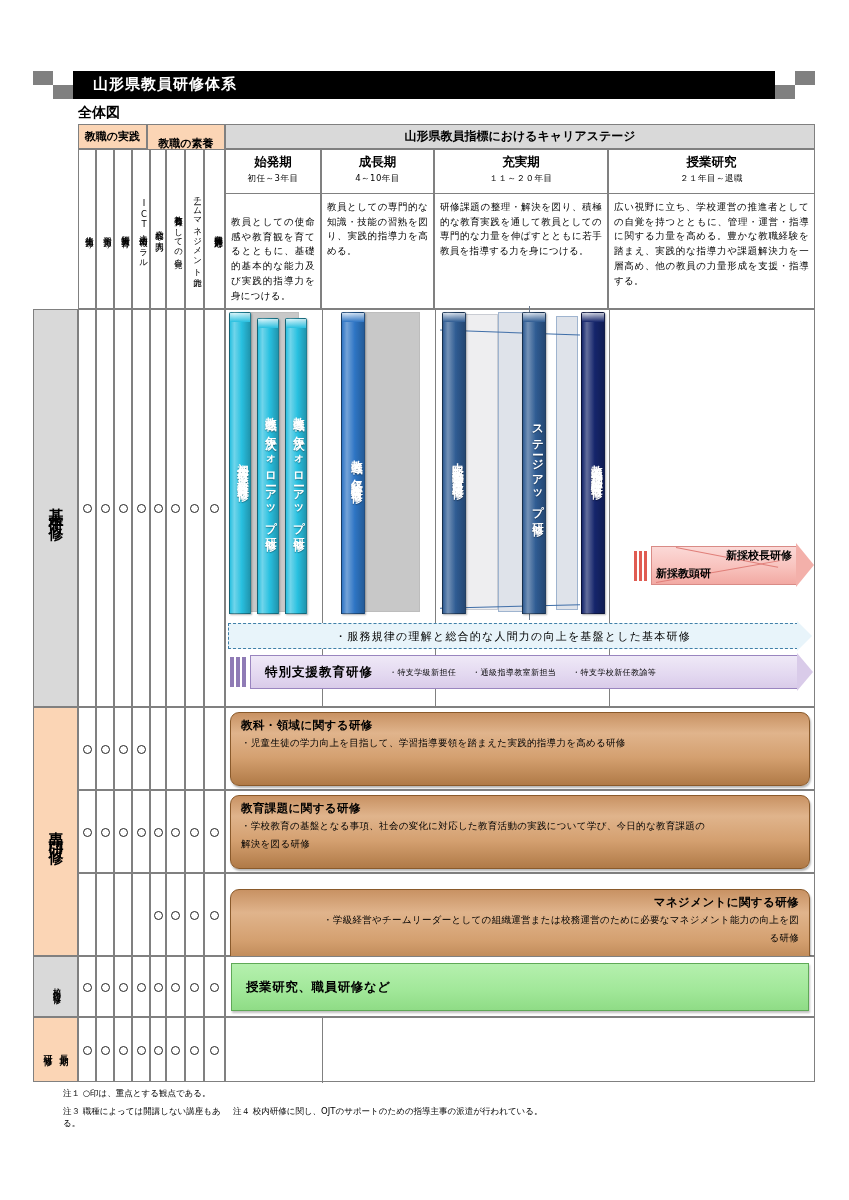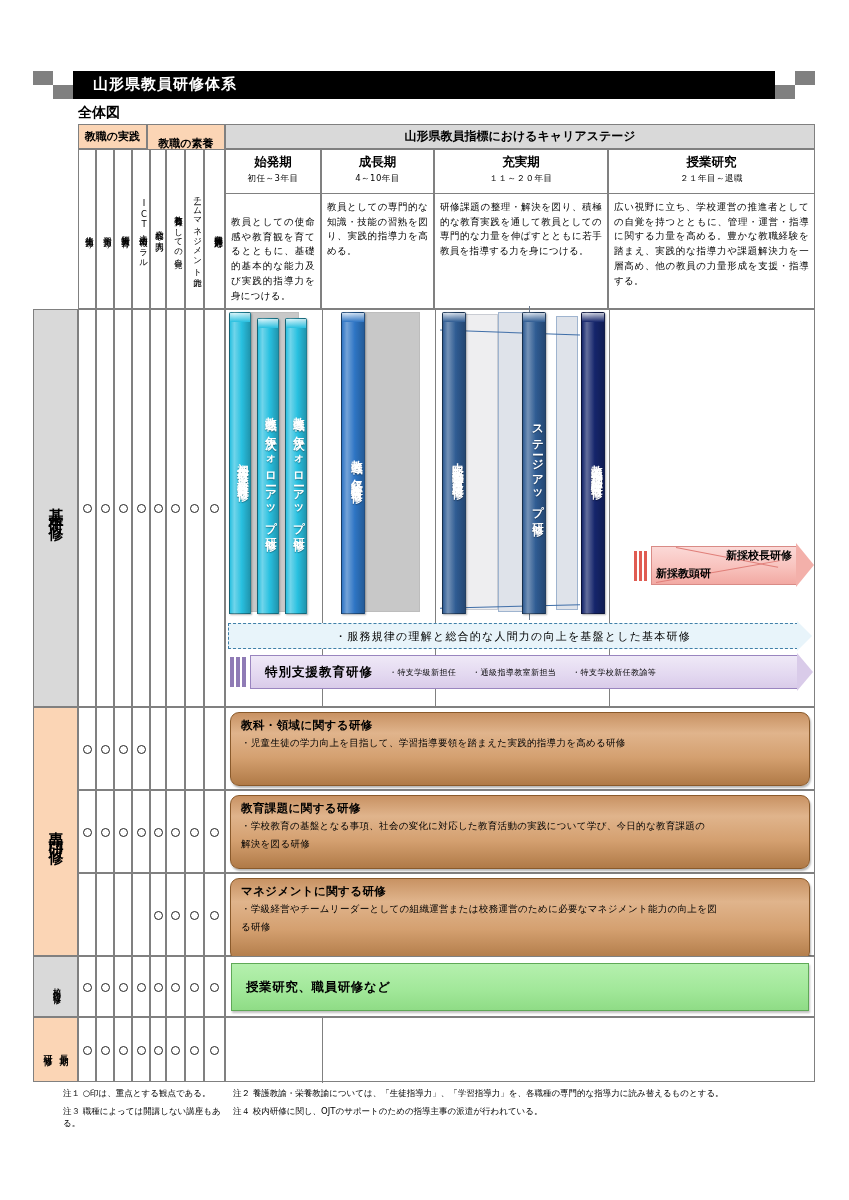--- a/index.html
+++ b/index.html
@@ -418,21 +418,21 @@
           </div>
         </div>
         <div class="pane" style="left: 192px; top: 666px; width: 590px; height: 83px;">
           <div class="obox" style="left: 4px; top: 4px; width: 580px; height: 74px;">
             <div class="obox-title">教育課題に関する研修</div>
             <div class="obox-line">・学校教育の基盤となる事項、社会の変化に対応した教育活動の実践について学び、今日的な教育課題の</div>
             <div class="obox-line">解決を図る研修</div>
           </div>
         </div>
         <div class="pane" style="left: 192px; top: 749px; width: 590px; height: 83px;">
-          <div class="obox" style="left: 4px; top: 4px; width: 580px; height: 83px;">
+          <div class="obox" style="left: 4px; top: 15px; width: 580px; height: 83px; text-align: right;">
             <div class="obox-title">マネジメントに関する研修</div>
             <div class="obox-line">・学級経営やチームリーダーとしての組織運営または校務運営のために必要なマネジメント能力の向上を図</div>
             <div class="obox-line">る研修</div>
           </div>
         </div>
       </div>
 
     <div class="rowlabel rl-school" style="left:0;top:832px;width:45px;height:61px;">校内研修</div>
 
     <div class="pane" style="left:192px;top:832px;width:590px;height:61px;">
@@ -501,21 +501,20 @@
         </div>
         <div class="markcell" style="left: 171px; top: 832px; width: 21px; height: 61px;">
           <div class="mark" style="left: 5px; top: 25.5px;"></div>
         </div>
       </div>
     </div>
 
   <div class="notes" id="notes">
       <div class="note-row">
         <div class="note-a">注１ ○印は、重点とする観点である。</div>
-        <div class="note-b">注２ 養護教諭・栄養教諭については、「生徒指導力」、「学習指導力」を、各職種の専門的な指導力に読み替えるものとする。</div>
       </div>
       <div class="note-row">
         <div class="note-a">注３ 職種によっては開講しない講座もある。</div>
         <div class="note-b">注４ 校内研修に関し、OJTのサポートのための指導主事の派遣が行われている。</div>
       </div>
     </div>
 
 </div>
 
 </body></html>

